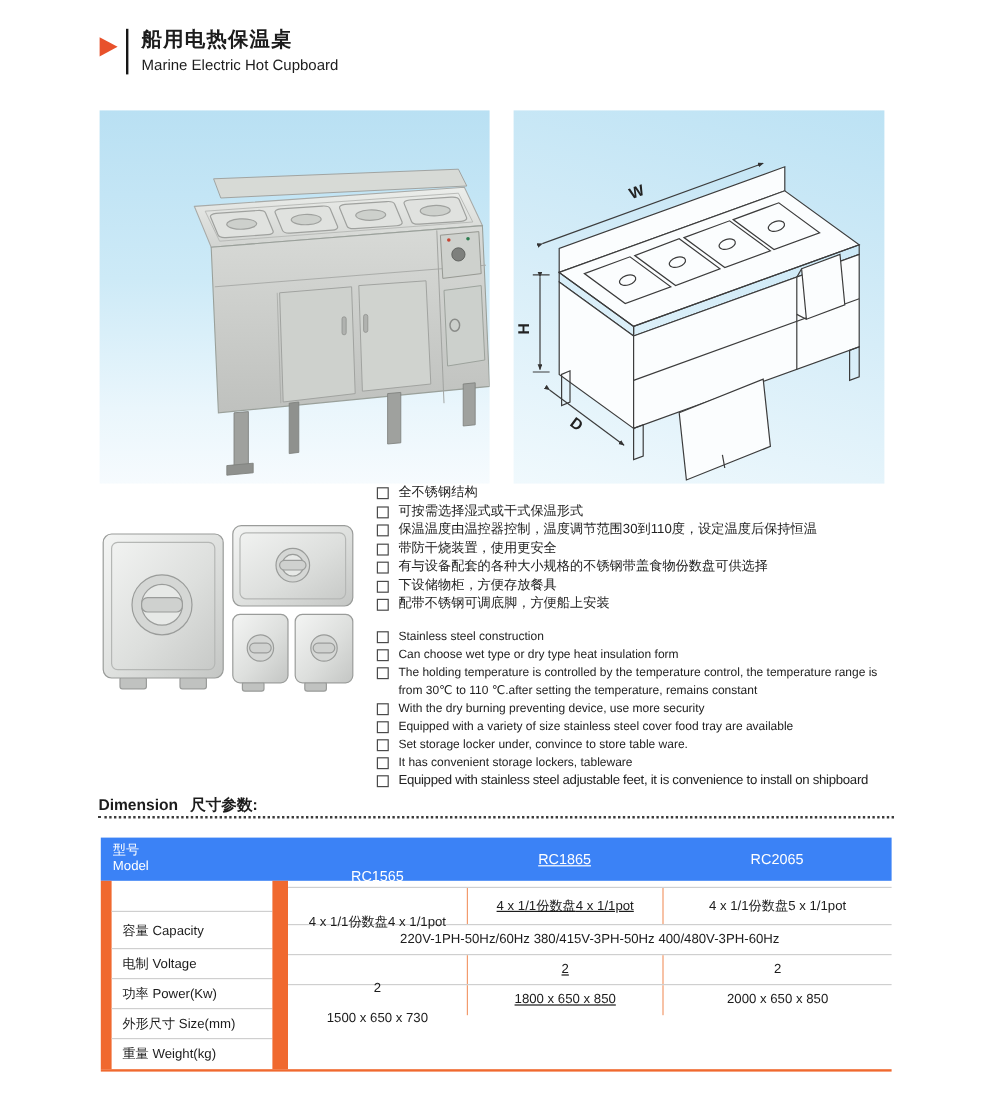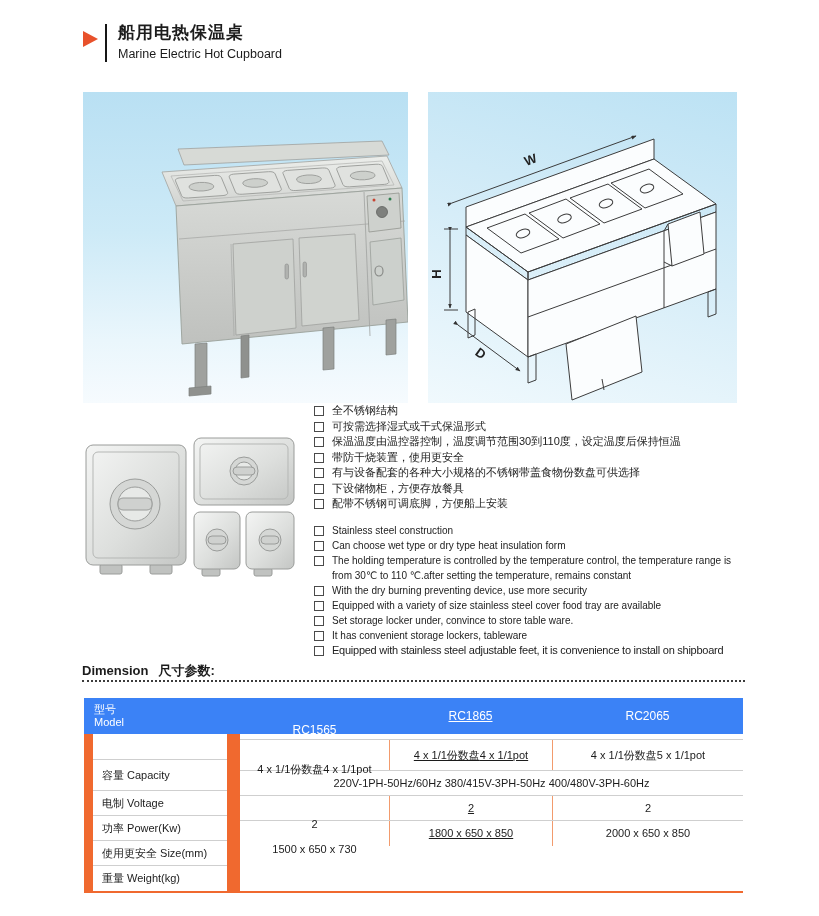--- a/index.html
+++ b/index.html
@@ -259,21 +259,21 @@
       <div class="h-col w1">RC1565</div>
       <div class="h-col w2">RC1865</div>
       <div class="h-col w3">RC2065</div>
     </div>
     <div class="spec-body">
       <div class="obar"></div>
       <div class="label-col">
         <div class="label-cell">容量 Capacity</div>
         <div class="label-cell">电制 Voltage</div>
         <div class="label-cell">功率 Power(Kw)</div>
-        <div class="label-cell">使用更安全 Size(mm)</div>
+        <div class="label-cell">外形尺寸 Size(mm)</div>
         <div class="label-cell">重量 Weight(kg)</div>
       </div>
       <div class="obar right"></div>
       <div class="data-col">
         <div class="data-row">
           <div class="cell w1">
             <div>4 x 1/1份数盘</div>
             <div>4 x 1/1pot</div>
           </div>
           <div class="cell w2">

